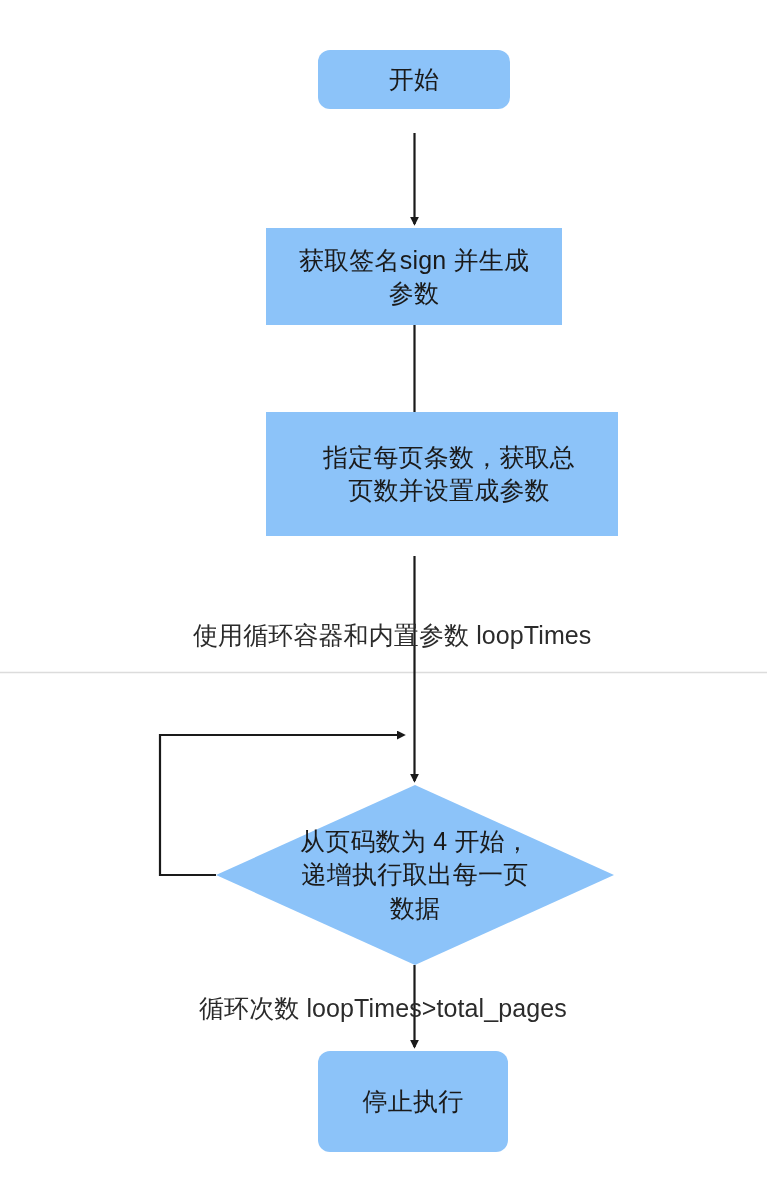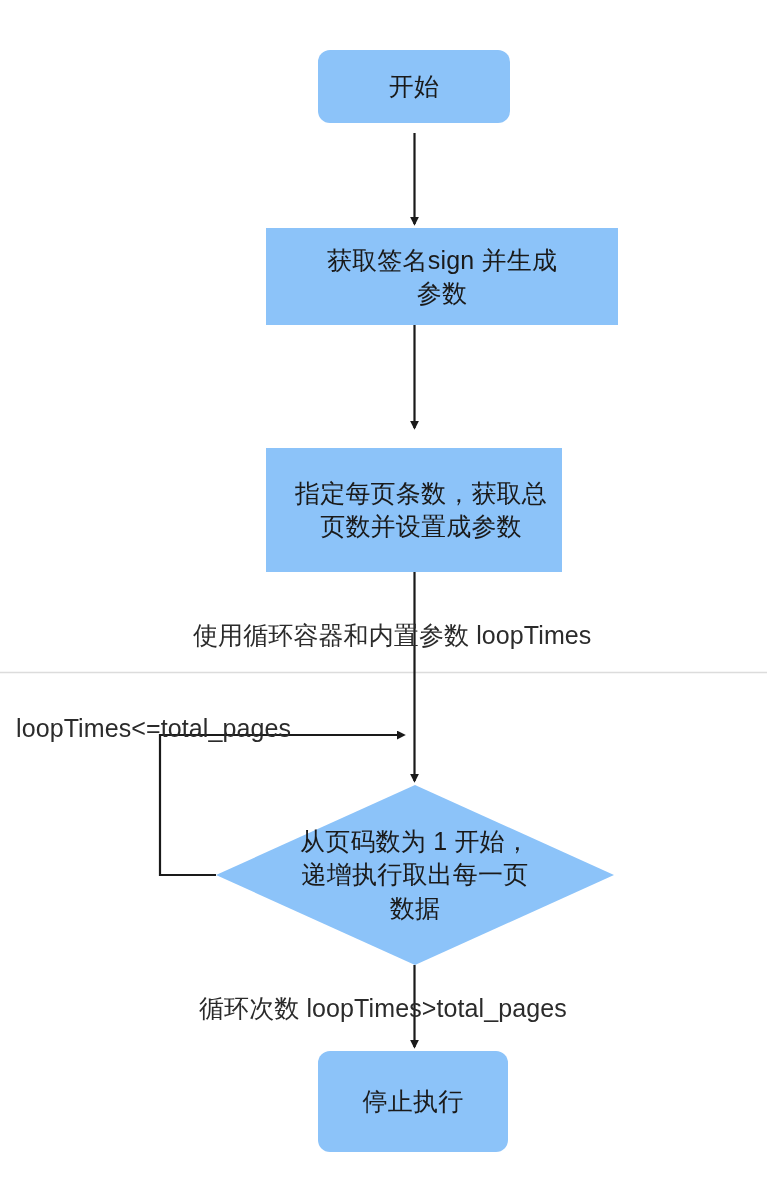--- a/index.html
+++ b/index.html
@@ -96,40 +96,39 @@
 
     <line x1="414.5" y1="556" x2="414.5" y2="781" stroke="#1a1a1a" stroke-width="2.2" marker-end="url(#arrowhead)"></line>
 
     <path d="M216,875 L160,875 L160,735 L404,735" fill="none" stroke="#1a1a1a" stroke-width="2.2" marker-end="url(#arrowhead)"></path>
 
     <line x1="414.5" y1="965" x2="414.5" y2="1047" stroke="#1a1a1a" stroke-width="2.2" marker-end="url(#arrowhead)"></line>
 
     <polygon points="415,785 614,875 415,965 216,875" fill="#8CC3F9"></polygon>
   </svg>
 
-  <div class="node rounded" style="left:318px; top:50px; width:192px; height:73px;">
+  <div class="node rounded" style="left:318px; top:50px; width:192px; height:59px;">
     <span class="node-text">开始</span>
   </div>
 
-  <div class="node rect" style="left:266px; top:228px; width:352px; height:97px;">
+  <div class="node rect" style="left:266px; top:228px; width:296px; height:97px;">
     <span class="node-text">获取签名sign 并生成
 参数</span>
   </div>
 
-  <div class="node rect" style="left:266px; top:448px; width:296px; height:124px;padding-left:14px;">
+  <div class="node rect" style="left:266px; top:412px; width:352px; height:124px;padding-left:14px;">
     <span class="node-text">指定每页条数，获取总
 页数并设置成参数</span>
   </div>
 
   <div class="edge-label" style="left:193px; top:620px;">使用循环容器和内置参数 loopTimes</div>
 
-  <div class="edge-label" style="left:16px; top:713px;">loopTimes&lt;=total_pages</div>
 
   <div class="diamond-wrap" style="left:216px; top:785px; width:398px; height:180px;">
-    <span class="diamond-text">从页码数为 1 开始，
+    <span class="diamond-text">从页码数为 4 开始，
 递增执行取出每一页
 数据</span>
   </div>
 
   <div class="edge-label" style="left:199px; top:993px;">循环次数 loopTimes&gt;total_pages</div>
 
   <div class="node rounded" style="left:318px; top:1051px; width:190px; height:101px;">
     <span class="node-text">停止执行</span>
   </div>
 

